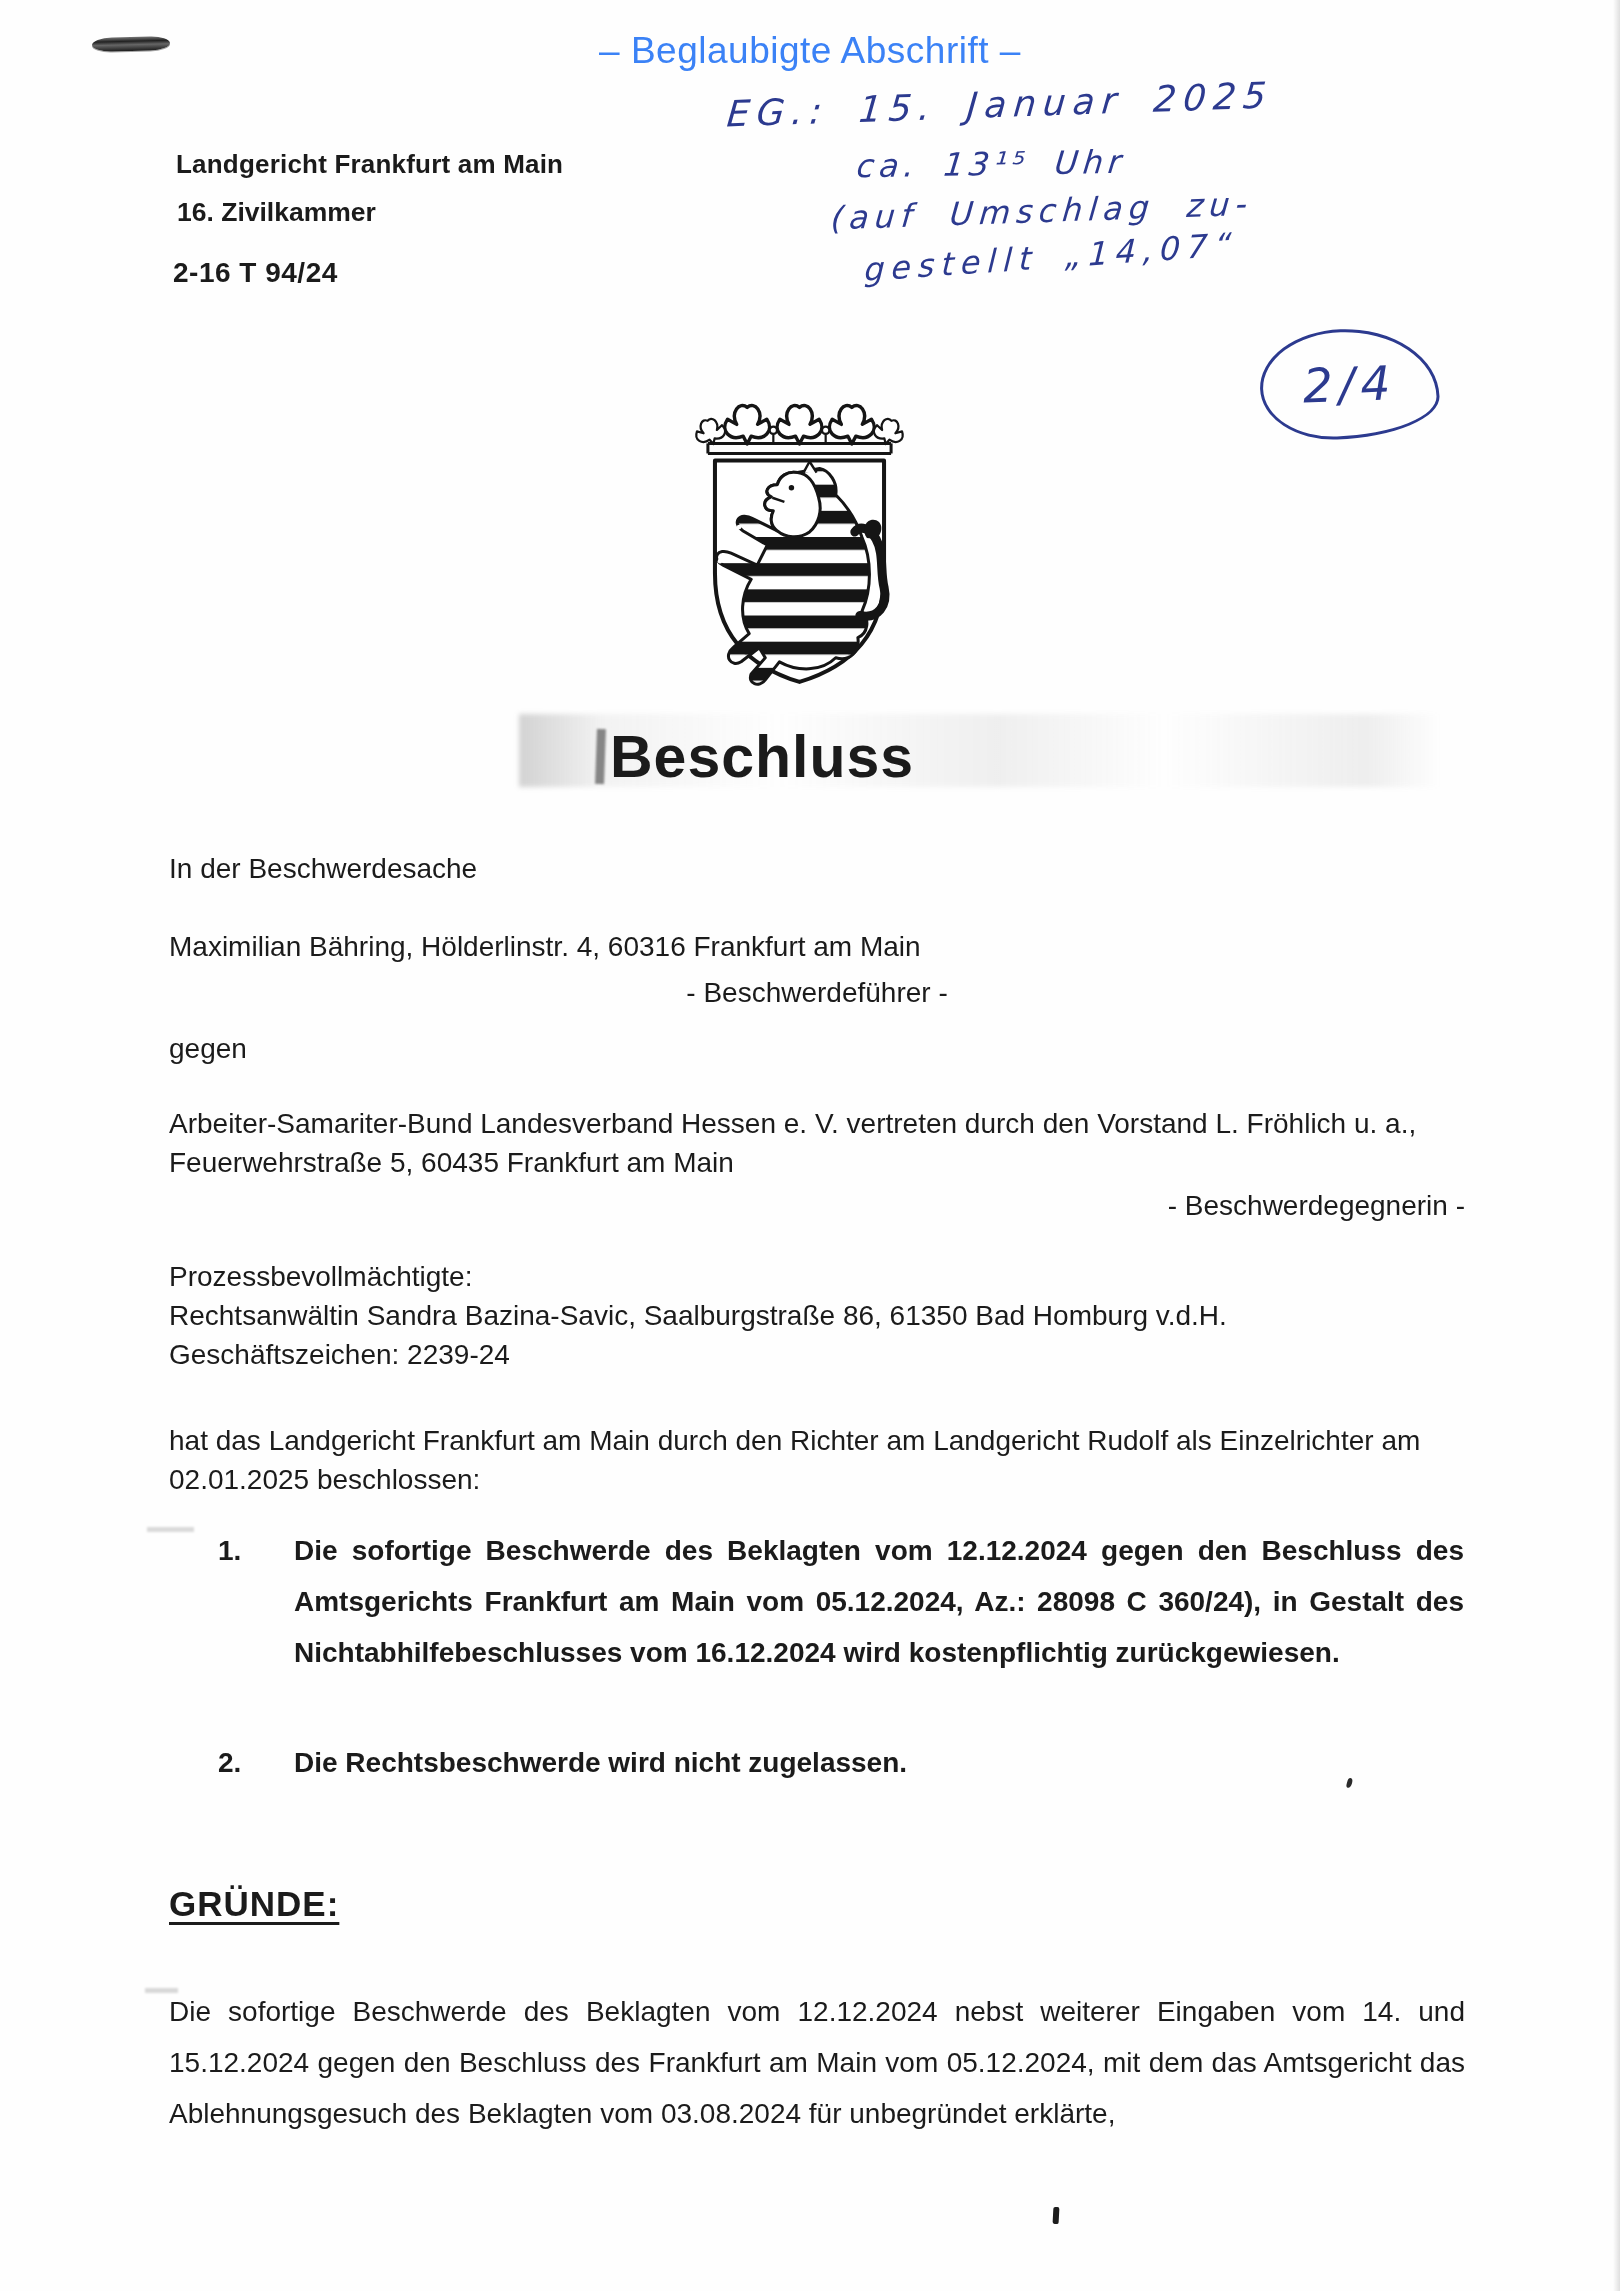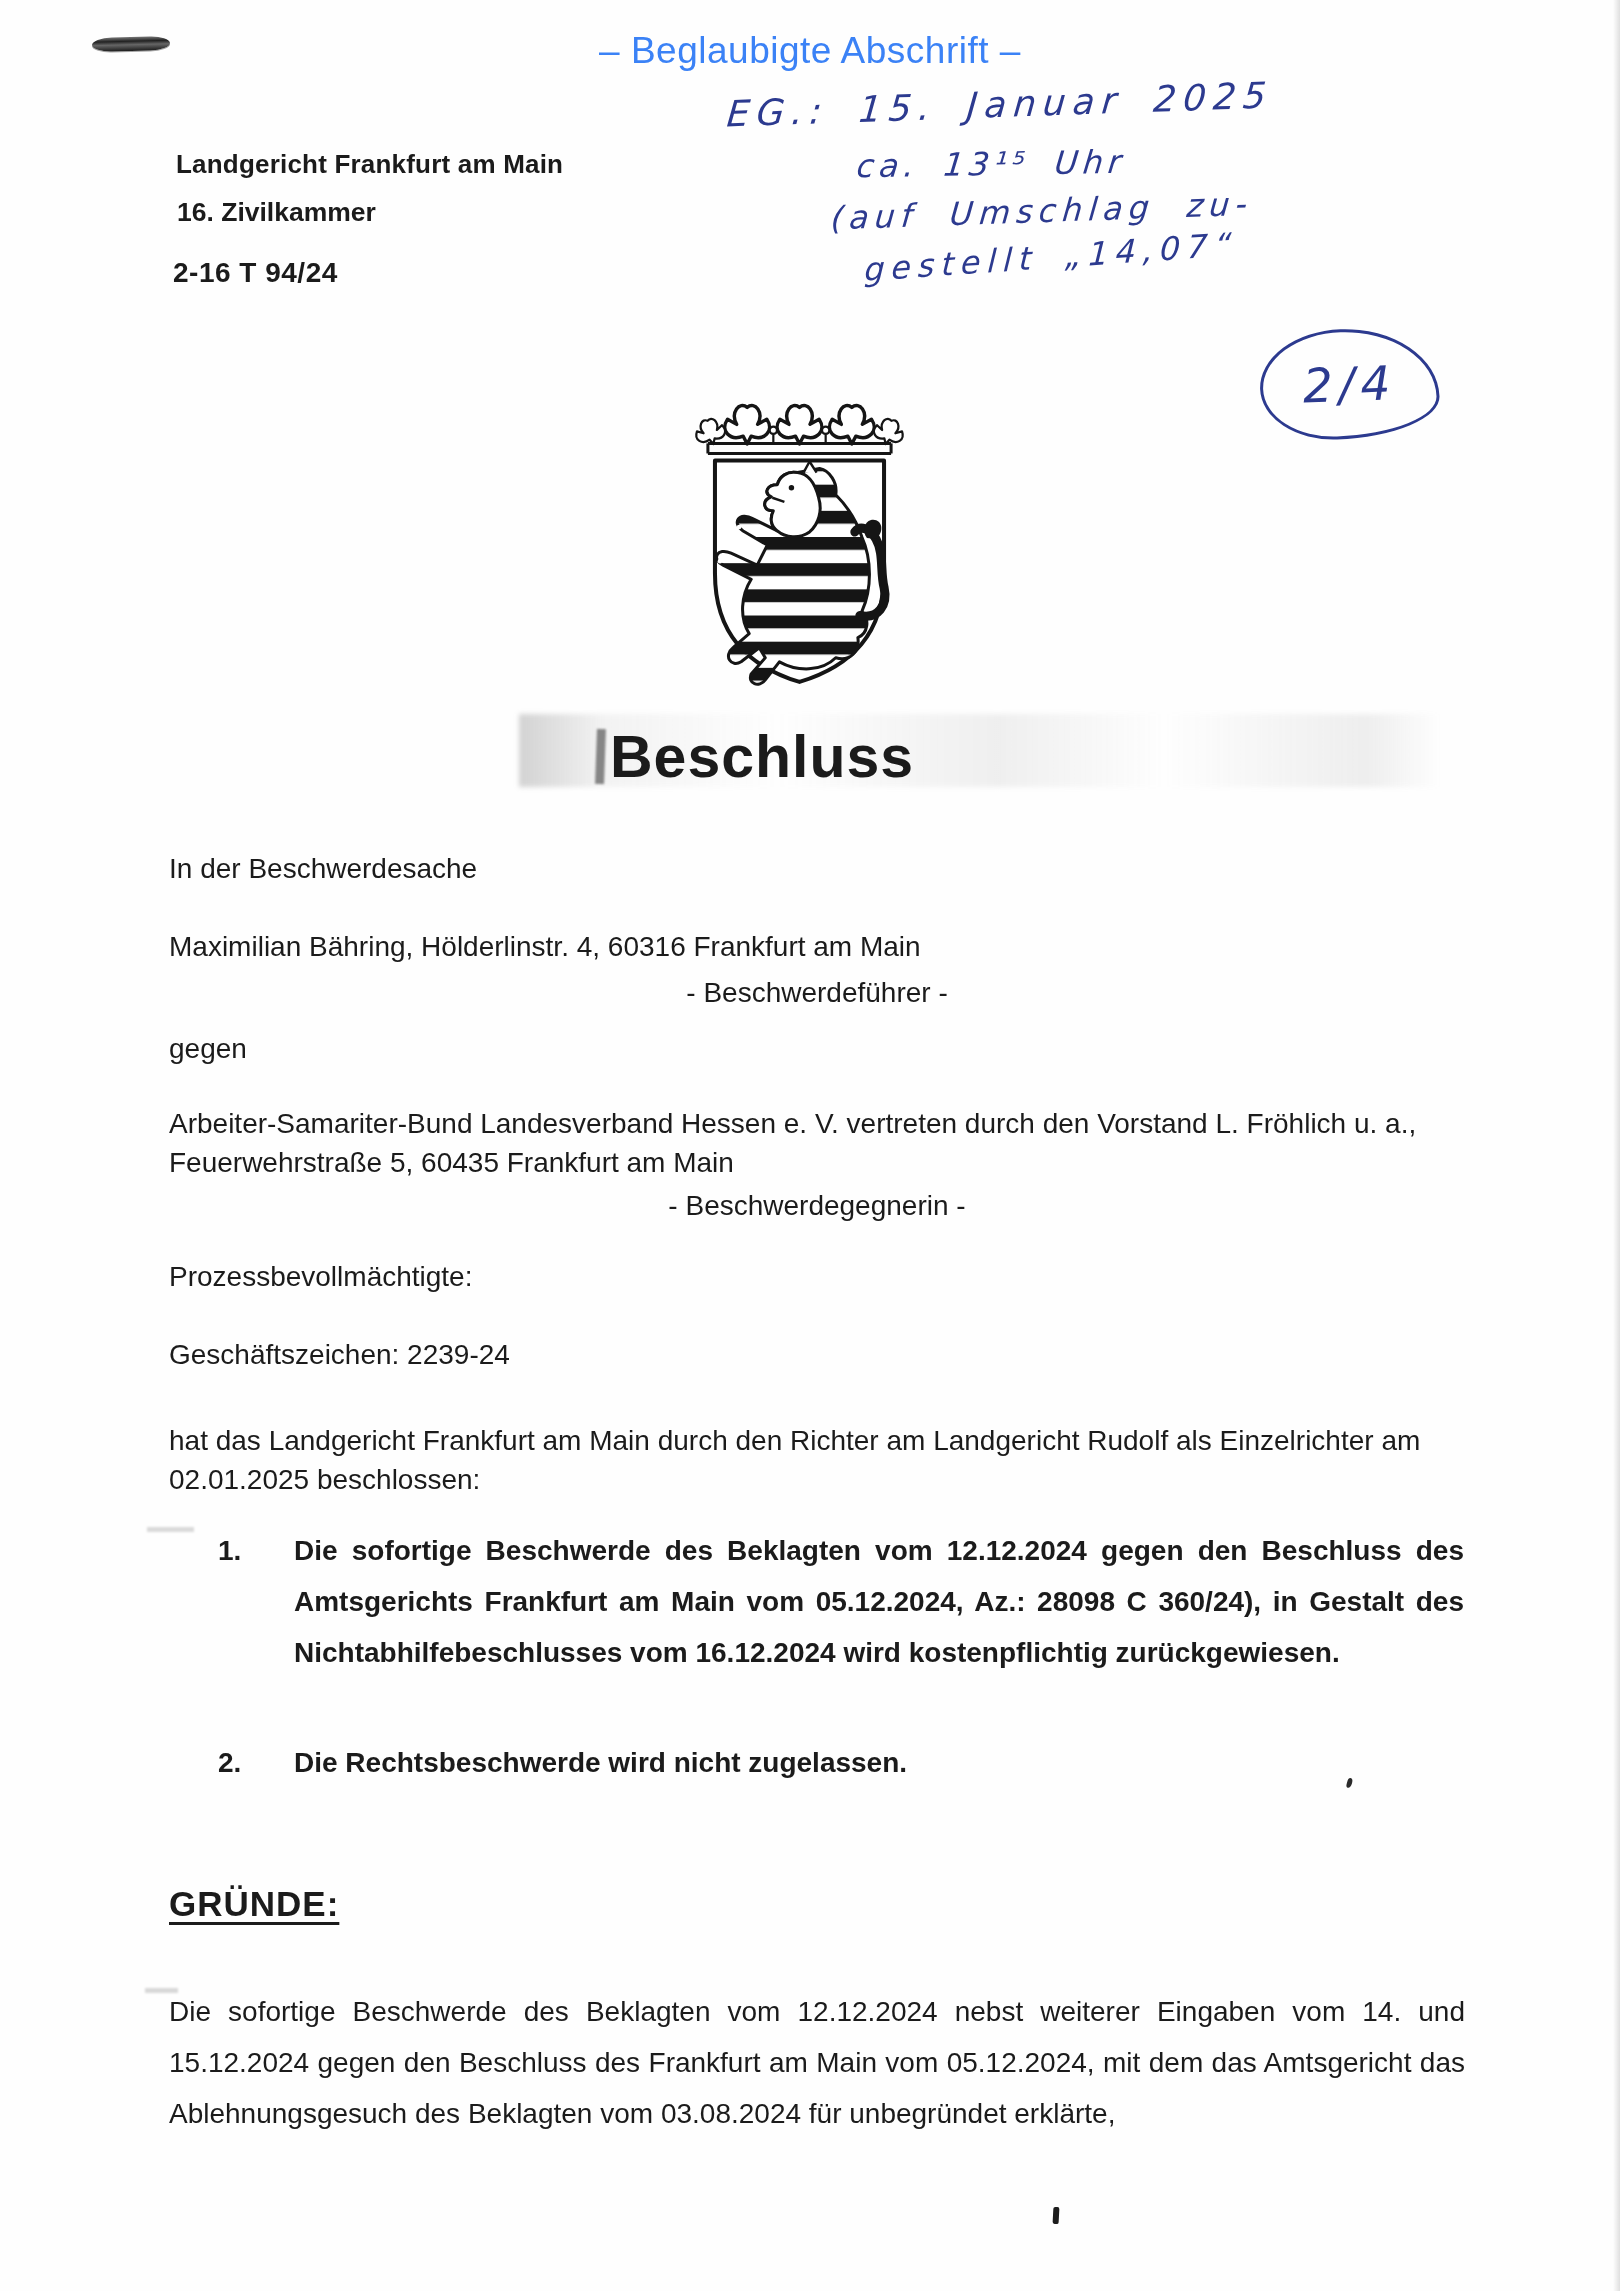--- a/index.html
+++ b/index.html
@@ -64,21 +64,21 @@
     background:rgba(45,45,45,.55);filter:blur(1px);transform:rotate(2deg);
   }
   .doc-title{top:723px;left:610px;font-size:59px;font-weight:700;letter-spacing:1px;}
   
   .body-text{font-size:28px;line-height:39px;}
   .t-intro{top:849px;left:169px;}
   .t-complainant{top:927px;left:169px;width:1296px;}
   .t-compl-role{top:973px;left:169px;width:1296px;text-align:center;}
   .t-gegen{top:1029px;left:169px;}
   .t-respondent{top:1104px;left:169px;width:1296px;}
-  .t-resp-role{top:1186px;left:169px;width:1296px;text-align:center;}
+  .t-resp-role{top:1186px;left:169px;width:1296px;text-align:right;}
   .t-counsel-label{top:1257px;left:169px;}
   .t-counsel{top:1296px;left:169px;width:1296px;}
   .t-counsel-ref{top:1335px;left:169px;}
   .t-preamble{top:1421px;left:169px;width:1296px;}
   .decision-row1{top:1525px;}
   .decision-row2{top:1737px;}
   .decision-num{left:218px;font-size:28px;font-weight:700;line-height:51px;}
   .decision-text{
     left:294px;width:1170px;font-size:28px;font-weight:700;line-height:51px;
     text-align:justify;text-align-last:left;
@@ -183,20 +183,21 @@
   <div class="abs title-dash"></div>
   <div class="abs doc-title">Beschluss</div>
 
   <div class="abs body-text t-intro">In der Beschwerdesache</div>
   <div class="abs body-text t-complainant">Maximilian Bähring, Hölderlinstr. 4, 60316 Frankfurt am Main</div>
   <div class="abs body-text t-compl-role">- Beschwerdeführer -</div>
   <div class="abs body-text t-gegen">gegen</div>
   <div class="abs body-text t-respondent">Arbeiter-Samariter-Bund Landesverband Hessen e. V. vertreten durch den Vorstand L. Fröhlich u. a., Feuerwehrstraße 5, 60435 Frankfurt am Main</div>
   <div class="abs body-text t-resp-role">- Beschwerdegegnerin -</div>
   <div class="abs body-text t-counsel-label">Prozessbevollmächtigte:</div>
+  <div class="abs body-text t-counsel">Rechtsanwältin Sandra Bazina-Savic, Saalburgstraße 86, 61350 Bad Homburg v.d.H.</div>
   <div class="abs body-text t-counsel-ref">Geschäftszeichen: 2239-24</div>
 
   <div class="abs body-text t-preamble">hat das Landgericht Frankfurt am Main durch den Richter am Landgericht Rudolf als Einzelrichter am 02.01.2025 beschlossen:</div>
 
   <div class="abs decision-num decision-row1">1.</div>
   <div class="abs decision-text decision-row1">Die sofortige Beschwerde des Beklagten vom 12.12.2024 gegen den Beschluss des Amtsgerichts Frankfurt am Main vom 05.12.2024, Az.: 28098 C 360/24), in Gestalt des Nichtabhilfebeschlusses vom 16.12.2024 wird kostenpflichtig zurückgewiesen.</div>
   <div class="abs decision-num decision-row2">2.</div>
   <div class="abs decision-text decision-row2">Die Rechtsbeschwerde wird nicht zugelassen.</div>
 
   <div class="abs reasons-heading">GRÜNDE:</div>

